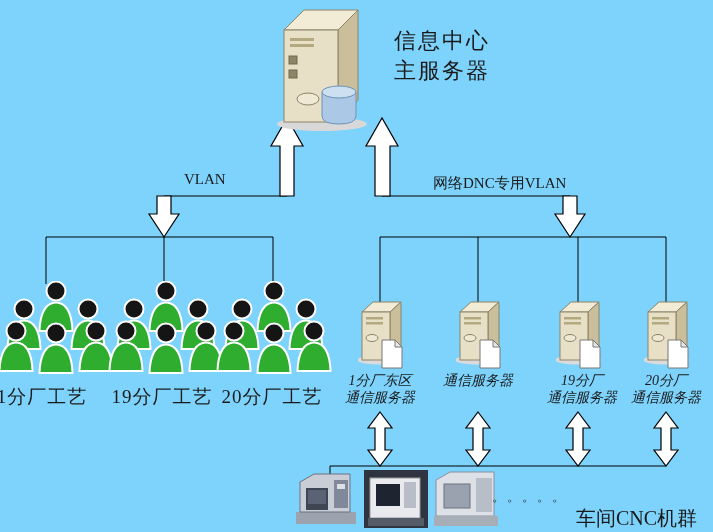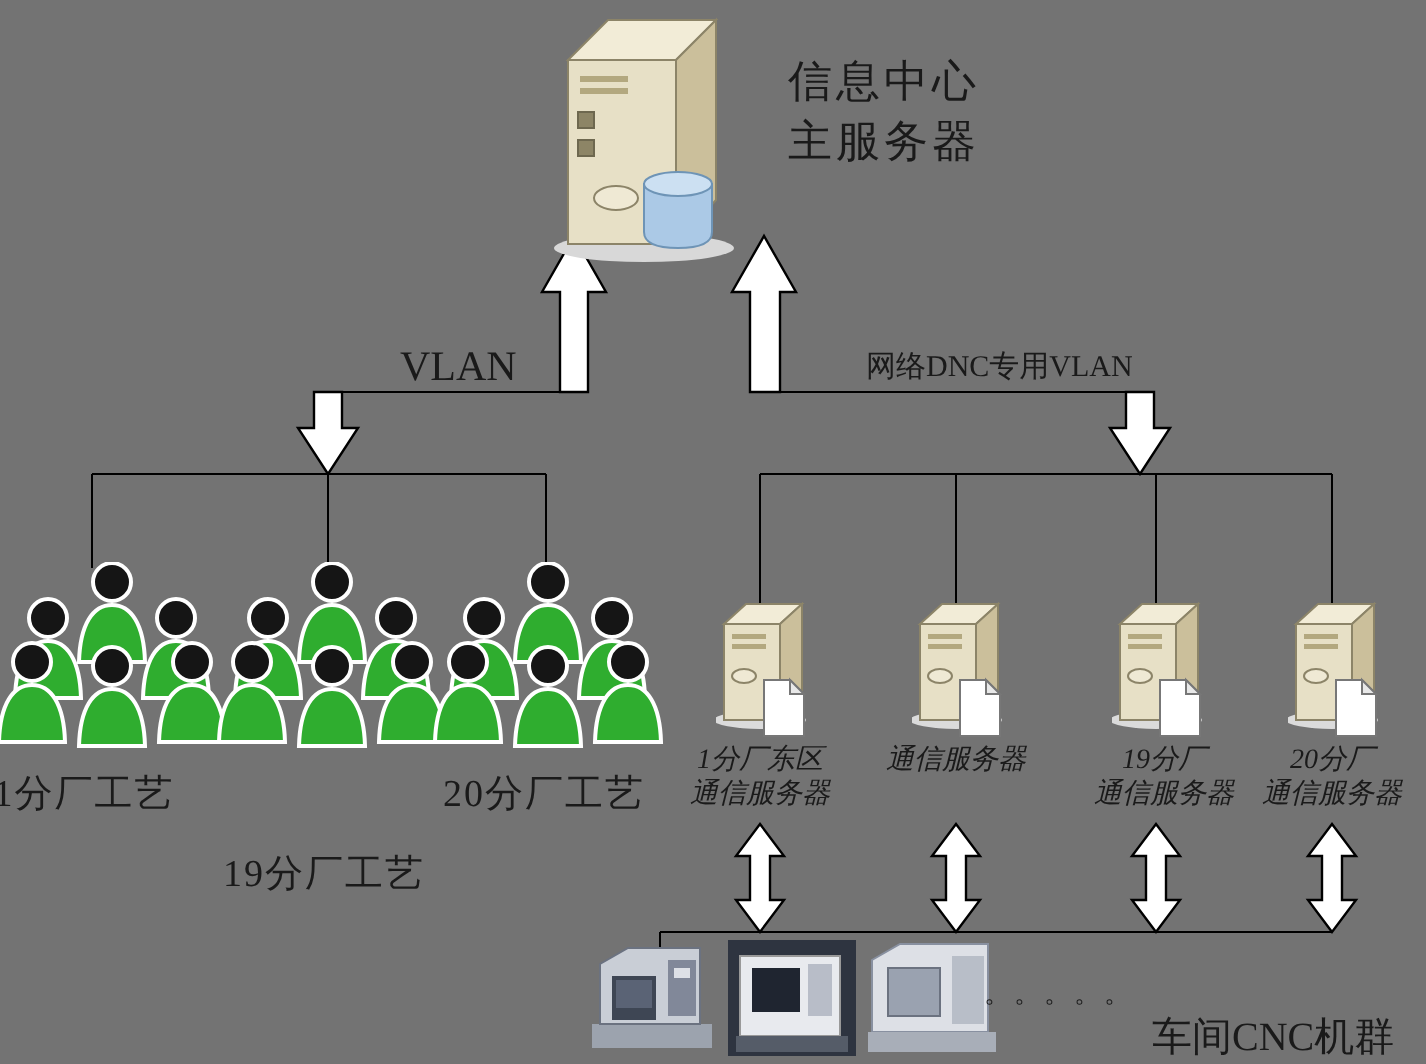--- a/index.html
+++ b/index.html
@@ -1,26 +1,26 @@
 <!DOCTYPE html>
 <html><head>
 <meta charset="utf-8">
 <style>
   html,body{margin:0;padding:0;background:#fff;}
-  #canvas{position:relative;width:713px;height:532px;background:#737373;overflow:hidden;
+  #canvas{position:relative;width:713px;height:532px;background:#7dd3fc;overflow:hidden;
           font-family:"Liberation Serif", serif;}
   .abs{position:absolute;}
   .lbl{position:absolute;color:#1a1a1a;white-space:nowrap;}
   .lbl.center{text-align:center;white-space:normal;}
   #main-server-label{left:394px;top:26px;font-size:22px;line-height:30px;letter-spacing:2px;}
-  #vlan-left-label{left:200px;top:171px;font-size:21px;}
+  #vlan-left-label{left:184px;top:171px;font-size:15px;}
   #vlan-right-label{left:397px;top:174px;font-size:15px;margin-left:36px;}
   .group-label{top:384px;width:120px;font-size:19px;letter-spacing:1px;}
   #group-label-0{left:-18px;}
-  #group-label-1{left:102px;margin-top:40px;}
+  #group-label-1{left:102px;}
   #group-label-2{left:212px;}
   .comm-label{top:372px;width:116px;font-size:14px;line-height:17px;font-style:italic;}
   #comm-label-0{left:322px;}
   #comm-label-1{left:420px;}
   #comm-label-2{left:524px;}
   #comm-label-3{left:608px;}
   #cnc-dots{left:492px;top:488px;font-size:13px;letter-spacing:2px;}
   #cnc-label{left:576px;top:505px;font-size:20px;}
   svg{display:block;}
 </style>

